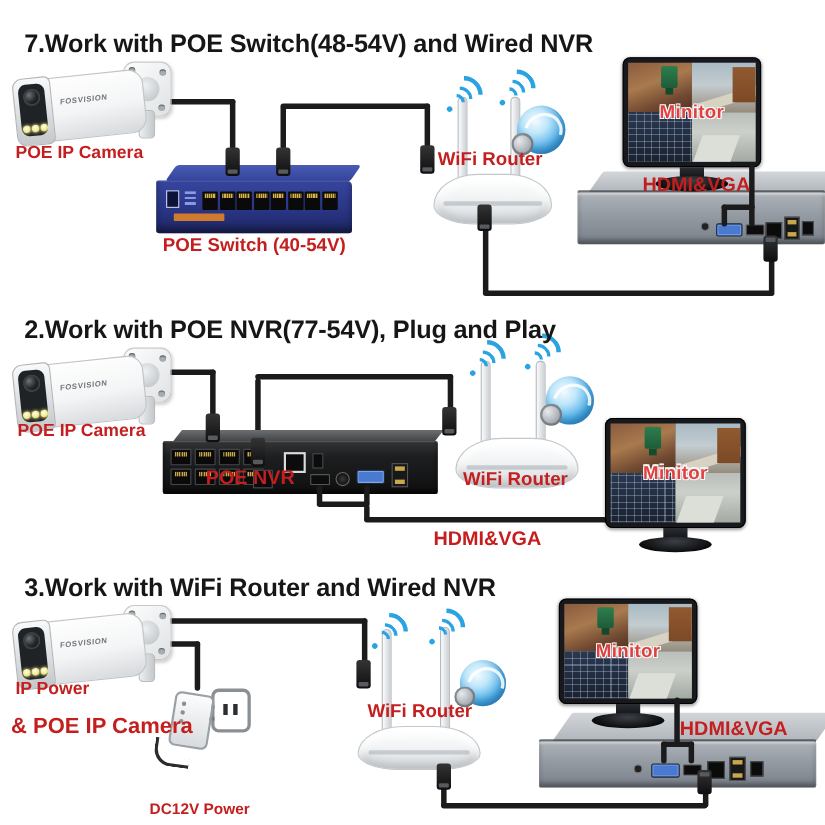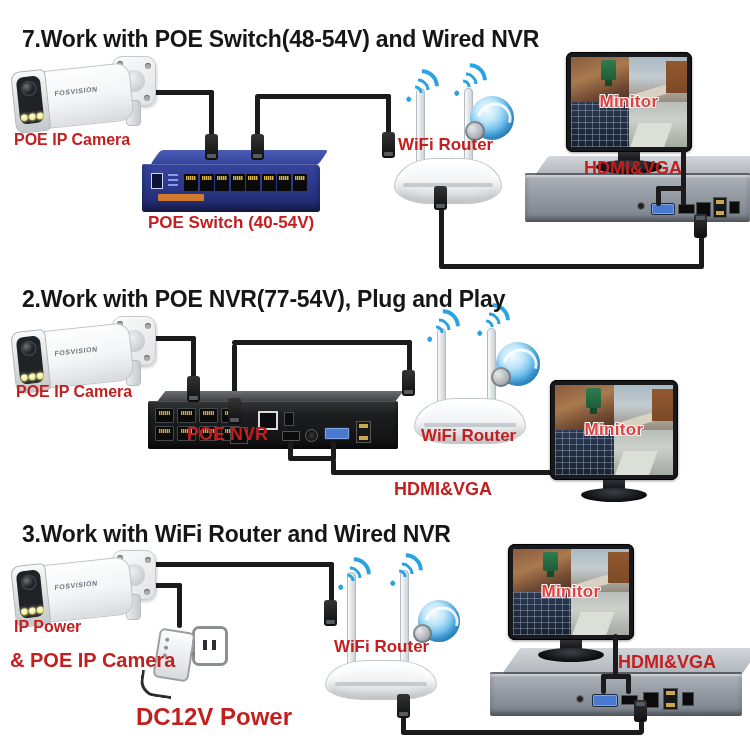--- a/index.html
+++ b/index.html
@@ -393,21 +393,21 @@
           <i class="sl2"></i>
         </div>
       <div class="psu-prongs"></div>
       <div class="psu-body">
           <i class="d1"></i>
           <i class="d2"></i>
           <i class="d3"></i>
         </div>
       <div class="psu-cord"></div>
     </div>
-    <div class="lbl" style="left:136px;top:703px;font-size:24px;">DC12V Power</div>
+    <div class="lbl" style="left:136px;top:727px;font-size:14px;">DC12V Power</div>
 
     <div class="router" style="left:322px;top:564px;width:118px;height:134px;">
       <span class="ant" style="left:25px;top:8px;height:92px;"></span>
       <span class="ant" style="left:78px;top:6px;height:94px;"></span>
       <span class="wifi" style="left:14px;top:-2px;">
           <i class="a1"></i>
           <i class="a2"></i>
           <i class="a3"></i>
           <b></b>
         </span>

